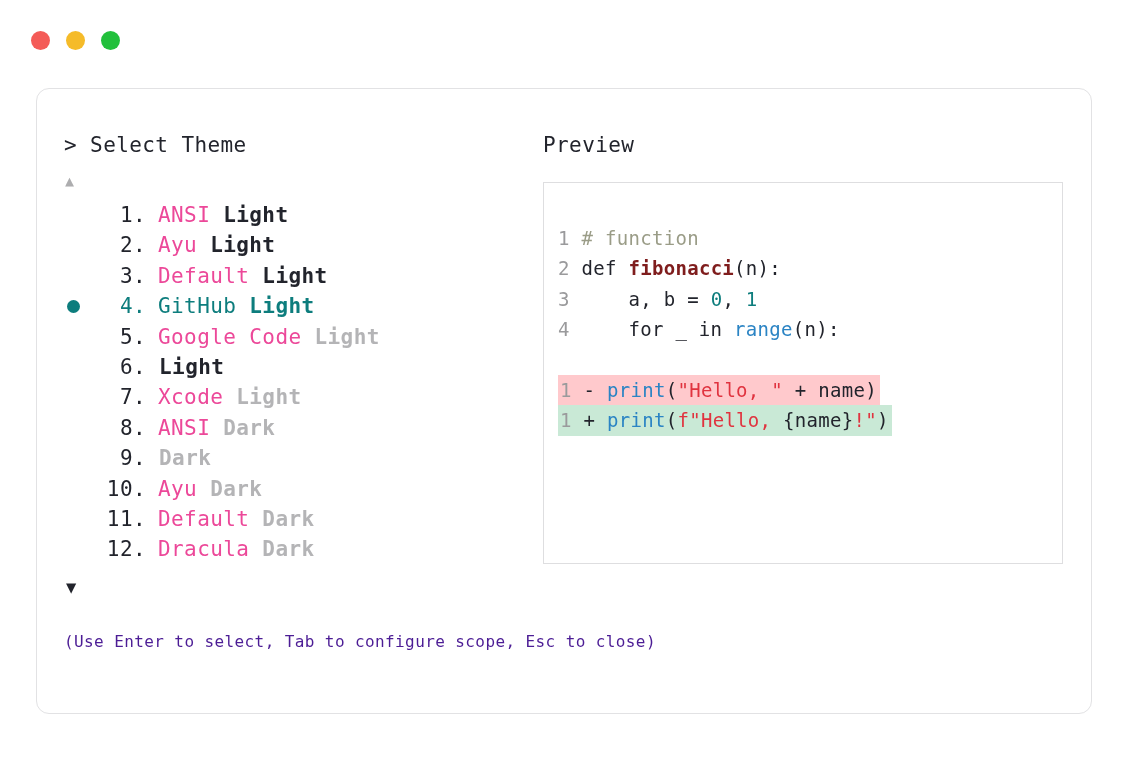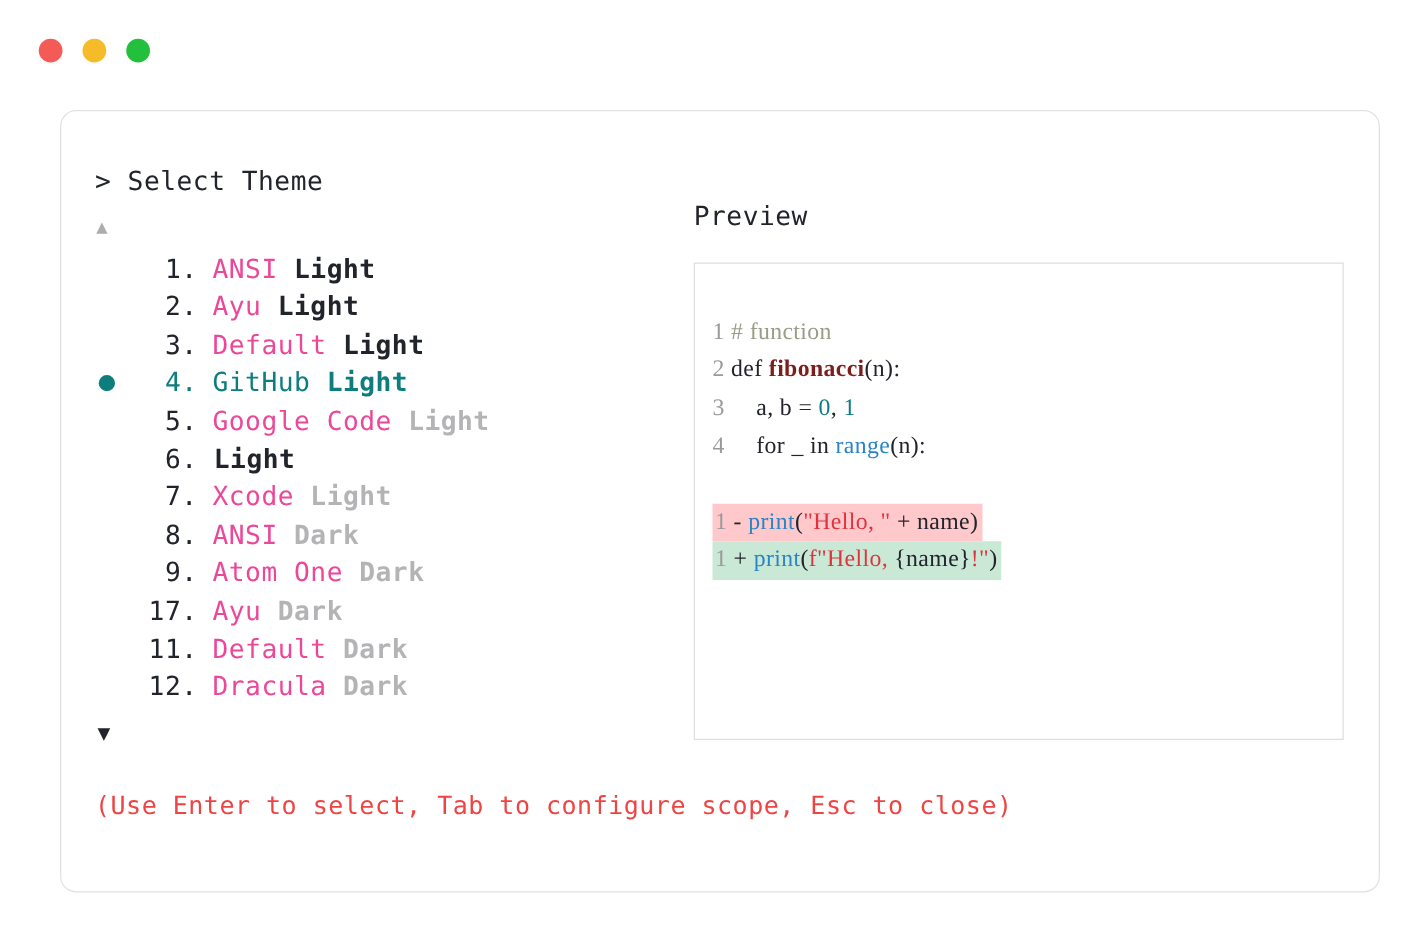--- a/index.html
+++ b/index.html
@@ -30,21 +30,21 @@
     height: 19px;
     border-radius: 50%;
   }
   .dot-red    { background: #f45b57; }
   .dot-yellow { background: #f5bb29; }
   .dot-green  { background: #22c03c; }
 
   
   .card {
     position: absolute;
-    left: 48px;
+    left: 36px;
     top: 88px;
     width: 1056px;
     height: 626px;
     box-sizing: border-box;
     border: 1.5px solid #e2e2e4;
     border-radius: 13px;
     background: #ffffff;
   }
 
   .card-inner {
@@ -129,21 +129,20 @@
   .theme-row.selected .idx,
   .theme-row.selected .row-label,
   .theme-row.selected .row-suffix { color: #0d7d7d; }
 
   
   .right-col {
     position: absolute;
     left: 506px;
     top: 46px;
     width: 520px;
-    margin-top: 28px;
   }
   .preview-header {
     font-size: 21px;
     color: #22242c;
     letter-spacing: 0.4px;
     line-height: 1;
     white-space: pre;
   }
   .preview-panel {
     margin-top: 26px;
@@ -152,21 +151,20 @@
     box-sizing: border-box;
     border: 1.5px solid #dedee0;
     background: #ffffff;
     position: relative;
   }
   .code-area {
     position: absolute;
     left: 14px;
     top: 40px;
     right: 4px;
-    font-family: Liberation Serif, serif;
   }
   .code-line {
     font-size: 19px;
     line-height: 30.4px;
     height: 30.4px;
     white-space: pre;
     color: #22242c;
     letter-spacing: 0.3px;
     display: block;
   }
@@ -193,22 +191,22 @@
   }
   .diff-del .hl { background: #ffc9cc; }
   .diff-add .hl { background: #c9e9d6; }
   .diff-sign { color: #22242c; }
 
   
   .hint {
     position: absolute;
     left: 27px;
     top: 545px;
-    font-size: 20px;
-    color: #ef4444;
+    font-size: 16px;
+    color: #4c1d95;
     letter-spacing: 0.4px;
     white-space: pre;
     line-height: 1;
     text-align: center;
   }
 </style>
 </head>
 <body>
 
 <div class="titlebar">
@@ -225,22 +223,22 @@
       <div class="scroll-arrow up">▲</div>
       <div class="theme-list" id="theme-list">
           <div class="theme-row"><div class="bullet-cell"></div><span class="idx">1.</span><span class="row-label">ANSI</span><span class="row-suffix"> Light</span></div>
           <div class="theme-row"><div class="bullet-cell"></div><span class="idx">2.</span><span class="row-label">Ayu</span><span class="row-suffix"> Light</span></div>
           <div class="theme-row"><div class="bullet-cell"></div><span class="idx">3.</span><span class="row-label">Default</span><span class="row-suffix"> Light</span></div>
           <div class="theme-row selected"><div class="bullet-cell"><div class="bullet"></div></div><span class="idx">4.</span><span class="row-label">GitHub</span><span class="row-suffix"> Light</span></div>
           <div class="theme-row"><div class="bullet-cell"></div><span class="idx">5.</span><span class="row-label">Google Code</span><span class="row-suffix dim"> Light</span></div>
           <div class="theme-row"><div class="bullet-cell"></div><span class="idx">6.</span><span class="row-suffix"> Light</span></div>
           <div class="theme-row"><div class="bullet-cell"></div><span class="idx">7.</span><span class="row-label">Xcode</span><span class="row-suffix dim"> Light</span></div>
           <div class="theme-row"><div class="bullet-cell"></div><span class="idx">8.</span><span class="row-label">ANSI</span><span class="row-suffix dim"> Dark</span></div>
-          <div class="theme-row"><div class="bullet-cell"></div><span class="idx">9.</span><span class="row-label">Atom One</span><span class="row-suffix dim"> Dark</span></div>
-          <div class="theme-row"><div class="bullet-cell"></div><span class="idx">17.</span><span class="row-label">Ayu</span><span class="row-suffix dim"> Dark</span></div>
+          <div class="theme-row"><div class="bullet-cell"></div><span class="idx">9.</span><span class="row-suffix dim"> Dark</span></div>
+          <div class="theme-row"><div class="bullet-cell"></div><span class="idx">10.</span><span class="row-label">Ayu</span><span class="row-suffix dim"> Dark</span></div>
           <div class="theme-row"><div class="bullet-cell"></div><span class="idx">11.</span><span class="row-label">Default</span><span class="row-suffix dim"> Dark</span></div>
           <div class="theme-row"><div class="bullet-cell"></div><span class="idx">12.</span><span class="row-label">Dracula</span><span class="row-suffix dim"> Dark</span></div>
         </div>
       <div class="scroll-arrow down">▼</div>
     </div>
 
     <div class="right-col">
       <div class="preview-header">Preview</div>
       <div class="preview-panel">
         <div class="code-area" id="code-area">

